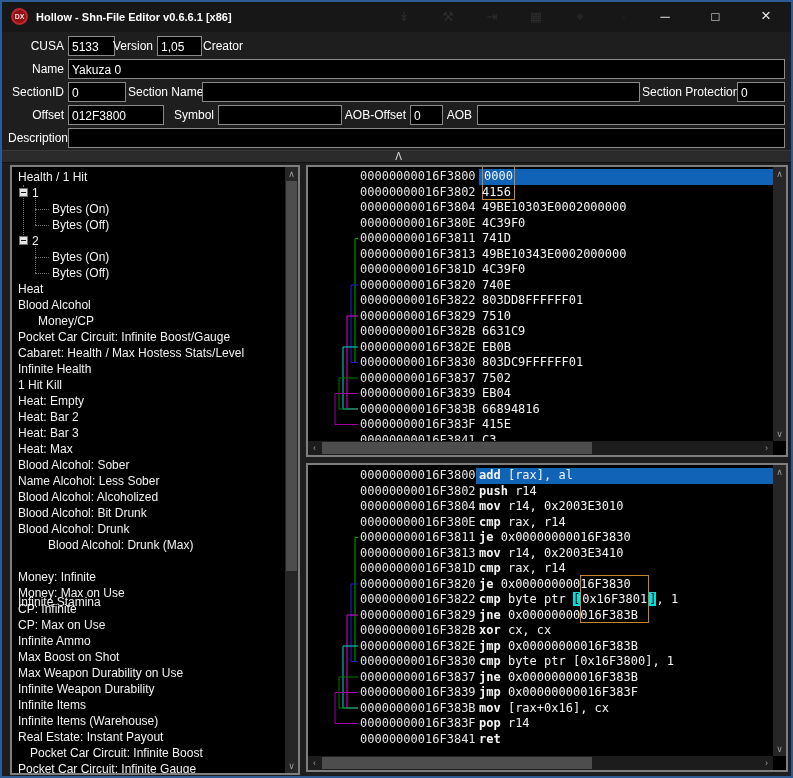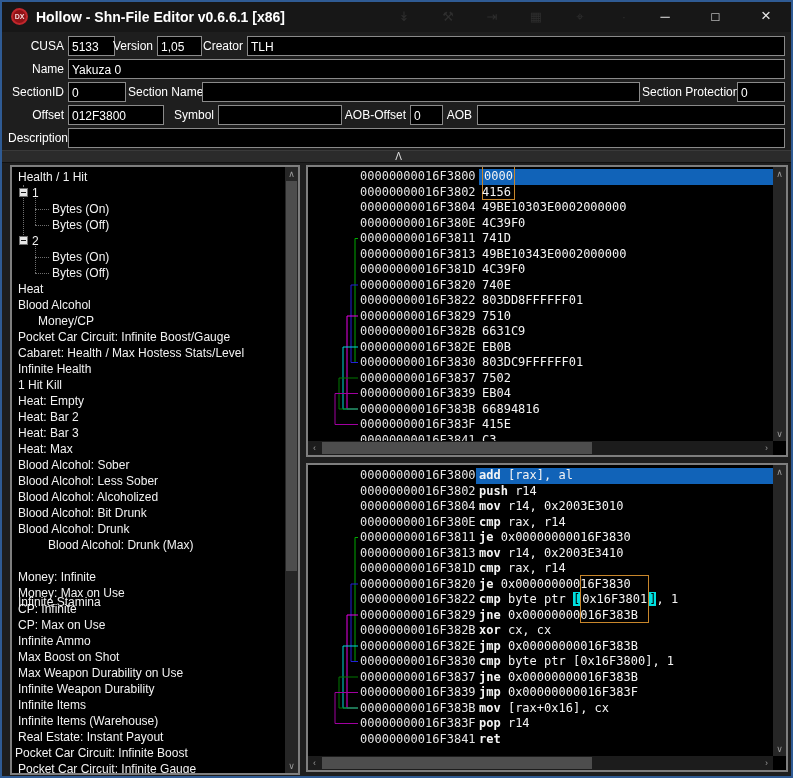--- a/index.html
+++ b/index.html
@@ -5,21 +5,21 @@
   html,body{margin:0;padding:0;background:#000;}
   .win{position:relative;width:793px;height:778px;background:#1E1E1E;
        border:2px solid #2F5B94;box-sizing:border-box;overflow:hidden;
        font-family:"Liberation Sans",sans-serif;color:#F0F0F0;}
   
   .titlebar{position:absolute;left:0;top:0;right:0;height:30px;background:#171717;}
   .appicon{position:absolute;left:9px;top:6px;width:17px;height:17px;border-radius:50%;
            background:#8F1216;border:2px solid #C1272D;box-sizing:border-box;
            color:#F5D9D9;font-size:7px;font-weight:bold;text-align:center;line-height:13px;}
   .title{position:absolute;left:34px;top:0;height:30px;line-height:30px;
-         font-size:14px;font-weight:bold;color:#FFFFFF;white-space:nowrap;}
+         font-size:11px;font-weight:bold;color:#FFFFFF;white-space:nowrap;}
   .tools{position:absolute;left:380px;top:0;height:30px;}
   .tbicon{display:inline-block;width:44px;text-align:center;line-height:30px;
           font-size:13px;color:#2E2E2E;}
   .wbtns{position:absolute;right:2px;top:0;height:30px;}
   .wbtn{display:inline-block;width:46px;height:30px;line-height:28px;text-align:center;
         color:#E8E8E8;font-size:13px;}
   .wbtn.close{font-size:17px;}
   
   .frow{position:absolute;left:6px;right:6px;height:20px;}
   .flabel{position:absolute;top:0;height:20px;line-height:20px;font-size:12px;
@@ -80,21 +80,20 @@
       <span class="wbtn close">×</span>
     </div>
   </div>
 
   <div class="frow" style="top:34px">
     <div class="flabel" style="left:0;width:56px">CUSA</div>
     <div class="finput" style="left:60px;width:47px"><input readonly="" value="5133" style=""></div>
     <div class="flabel" style="left:104px;width:41px">Version</div>
     <div class="finput" style="left:149px;width:45px"><input readonly="" value="1,05" style=""></div>
     <div class="flabel" style="left:194px;width:41px">Creator</div>
-    <div class="finput" style="left:239px;right:0"><input readonly="" value="TLH" style=""></div>
   </div>
 
   <div class="frow" style="top:57px">
     <div class="flabel" style="left:0;width:56px">Name</div>
     <div class="finput" style="left:60px;right:0"><input readonly="" value="Yakuza 0" style=""></div>
   </div>
 
   <div class="frow" style="top:80px">
     <div class="flabel" style="left:0;width:56px">SectionID</div>
     <div class="finput" style="left:60px;width:58px"><input readonly="" value="0" style=""></div>
@@ -138,38 +137,38 @@
         <div class="trow" style="top: 146px; left: 6px; margin-left: 20px;">Money/CP</div>
         <div class="trow" style="top: 162px; left: 6px;">Pocket Car Circuit: Infinite Boost/Gauge</div>
         <div class="trow" style="top: 178px; left: 6px;">Cabaret: Health / Max Hostess Stats/Level</div>
         <div class="trow" style="top: 194px; left: 6px;">Infinite Health</div>
         <div class="trow" style="top: 210px; left: 6px;">1 Hit Kill</div>
         <div class="trow" style="top: 226px; left: 6px;">Heat: Empty</div>
         <div class="trow" style="top: 242px; left: 6px;">Heat: Bar 2</div>
         <div class="trow" style="top: 258px; left: 6px;">Heat: Bar 3</div>
         <div class="trow" style="top: 274px; left: 6px;">Heat: Max</div>
         <div class="trow" style="top: 290px; left: 6px;">Blood Alcohol: Sober</div>
-        <div class="trow" style="top: 306px; left: 6px;">Blood Alcohol: Less Sober</div>
+        <div class="trow" style="top: 306px; left: 6px;">Name Alcohol: Less Sober</div>
         <div class="trow" style="top: 322px; left: 6px;">Blood Alcohol: Alcoholized</div>
         <div class="trow" style="top: 338px; left: 6px;">Blood Alcohol: Bit Drunk</div>
         <div class="trow" style="top: 354px; left: 6px;">Blood Alcohol: Drunk</div>
         <div class="trow" style="top: 370px; left: 6px; margin-left: 30px;">Blood Alcohol: Drunk (Max)</div>
         <div class="trow" style="top: 386px; left: 6px; margin-top: 41px;">Infinite Stamina</div>
         <div class="trow" style="top: 402px; left: 6px;">Money: Infinite</div>
         <div class="trow" style="top: 418px; left: 6px;">Money: Max on Use</div>
         <div class="trow" style="top: 434px; left: 6px;">CP: Infinite</div>
         <div class="trow" style="top: 450px; left: 6px;">CP: Max on Use</div>
         <div class="trow" style="top: 466px; left: 6px;">Infinite Ammo</div>
         <div class="trow" style="top: 482px; left: 6px;">Max Boost on Shot</div>
         <div class="trow" style="top: 498px; left: 6px;">Max Weapon Durability on Use</div>
         <div class="trow" style="top: 514px; left: 6px;">Infinite Weapon Durability</div>
         <div class="trow" style="top: 530px; left: 6px;">Infinite Items</div>
         <div class="trow" style="top: 546px; left: 6px;">Infinite Items (Warehouse)</div>
         <div class="trow" style="top: 562px; left: 6px;">Real Estate: Instant Payout</div>
-        <div class="trow" style="top: 578px; left: 3px; text-align: center;">Pocket Car Circuit: Infinite Boost</div>
+        <div class="trow" style="top: 578px; left: 18px; text-align: center;">Pocket Car Circuit: Infinite Boost</div>
         <div class="trow" style="top: 594px; left: 6px;">Pocket Car Circuit: Infinite Gauge</div>
         <div class="dotv" style="left: 11px; top: 18px; height: 56px;"></div>
         <div class="ebox" style="left: 7px; top: 21px;">
           <div class="minus"></div>
         </div>
         <div class="doth" style="left: 23px; top: 42px; width: 14px;"></div>
         <div class="doth" style="left: 23px; top: 58px; width: 14px;"></div>
         <div class="dotv" style="left: 23px; top: 31px; height: 27px;"></div>
         <div class="ebox" style="left: 7px; top: 69px;">
           <div class="minus"></div>

